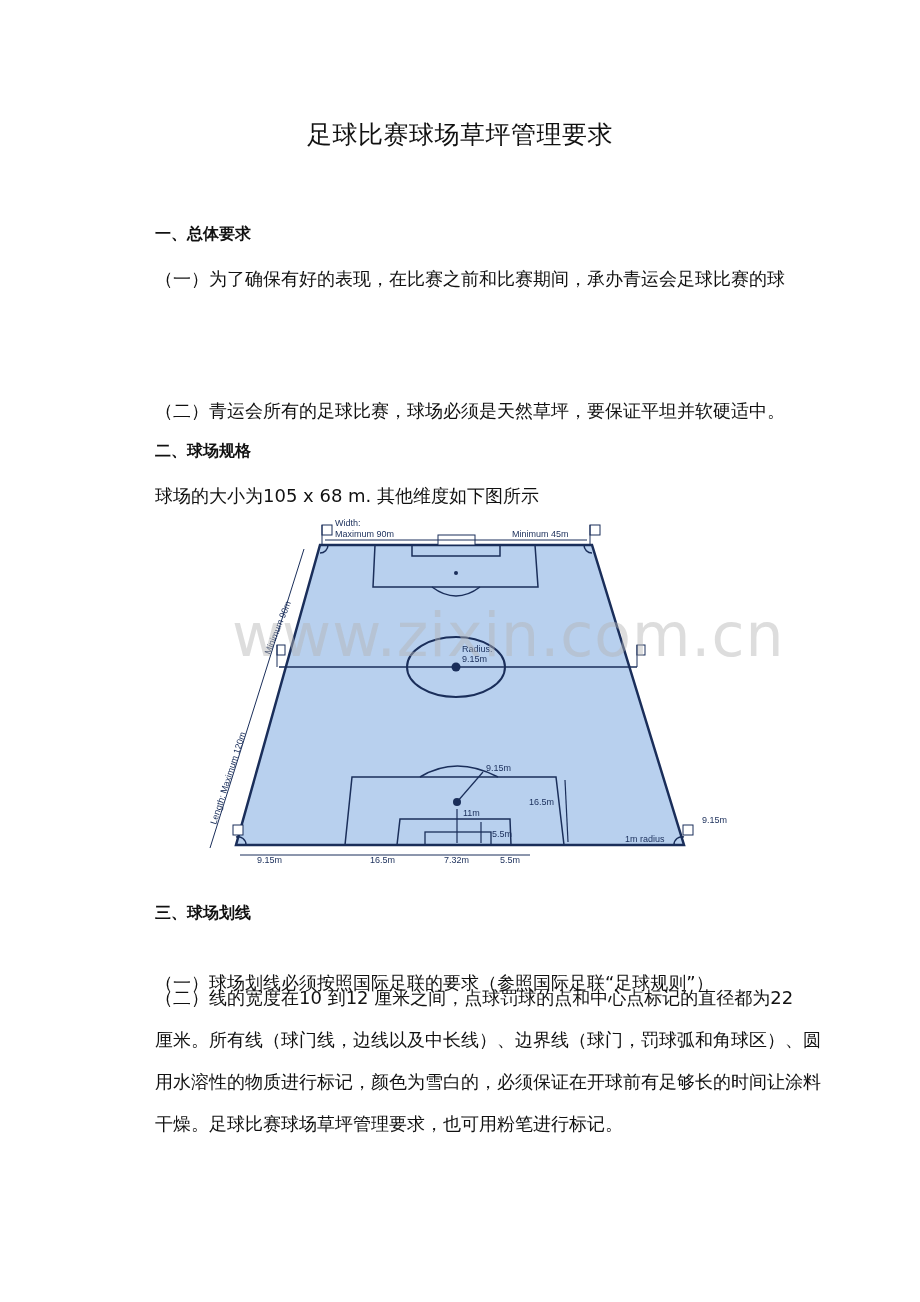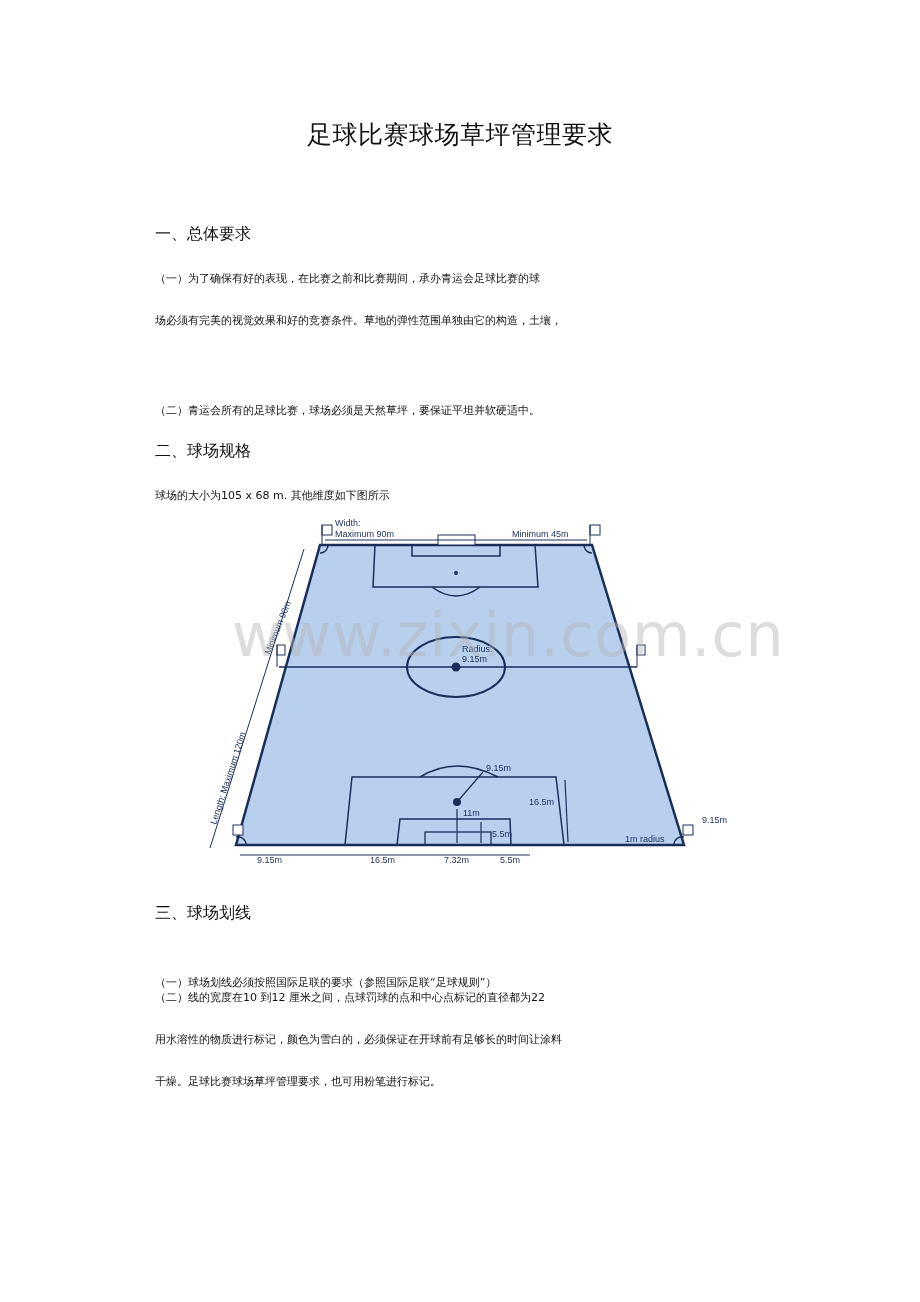--- a/index.html
+++ b/index.html
@@ -1,21 +1,21 @@
 <!DOCTYPE html>
 <html><head>
 <meta charset="utf-8">
 <style>
   html, body { margin: 0; padding: 0; background: #ffffff; }
   body { width: 920px; height: 1302px; position: relative; overflow: hidden;
          font-family: "DejaVu Sans", "Liberation Sans", sans-serif; color: #111; }
   .title { position: absolute; left: 0; width: 920px; top: 118px; text-align: center;
            font-size: 25px; font-weight: normal; letter-spacing: 0.5px; }
-  .h2 { position: absolute; left: 155px; font-size: 16px; font-weight: normal; text-align: right; }
-  .p { position: absolute; left: 155px; width: 660px; font-size: 11px; line-height: 42px; }
+  .h2 { position: absolute; left: 155px; font-size: 16px; font-weight: bold; text-align: right; }
+  .p { position: absolute; left: 155px; width: 660px; font-size: 18px; line-height: 42px; }
   .p .line { display: block; white-space: nowrap; }
   #h-1 { top: 224px; }
   #p-1 { top: 258px; }
   #p-2 { top: 390px; }
   #h-2 { top: 441px; }
   #p-3 { top: 475px; }
   #h-3 { top: 903px; }
   #p-4 { top: 962px; }
   #p-5 { top: 977px; }
   .diagram { position: absolute; left: 200px; top: 515px; width: 540px; height: 360px; }
@@ -23,21 +23,20 @@
                font-family: "DejaVu Sans", sans-serif; letter-spacing: 1px; pointer-events: none; }
 </style>
 </head>
 <body>
 
 <div class="title">足球比赛球场草坪管理要求</div>
 
 <div class="h2" id="h-1">一、总体要求</div>
 <div class="p" id="p-1">
   <span class="line">（一）为了确保有好的表现，在比赛之前和比赛期间，承办青运会足球比赛的球</span>
-  <span class="line">场必须有完美的视觉效果和好的竞赛条件。草地的弹性范围单独由它的构造，土壤，</span>
 </div>
 <div class="p" id="p-2">
   <span class="line">（二）青运会所有的足球比赛，球场必须是天然草坪，要保证平坦并软硬适中。</span>
 </div>
 
 <div class="h2" id="h-2">二、球场规格</div>
 <div class="p" id="p-3">
   <span class="line">球场的大小为105 x 68 m. 其他维度如下图所示</span>
 </div>
 
@@ -113,15 +112,16 @@
   </svg>
 </div>
 <div class="watermark">www.zixin.com.cn</div>
 
 <div class="h2" id="h-3">三、球场划线</div>
 <div class="p" id="p-4">
   <span class="line">（一）球场划线必须按照国际足联的要求（参照国际足联“足球规则”）</span>
 </div>
 <div class="p" id="p-5">
   <span class="line">（二）线的宽度在10  到12  厘米之间，点球罚球的点和中心点标记的直径都为22</span>
+  <span class="line">厘米。所有线（球门线，边线以及中长线）、边界线（球门，罚球弧和角球区）、圆</span>
   <span class="line">用水溶性的物质进行标记，颜色为雪白的，必须保证在开球前有足够长的时间让涂料</span>
   <span class="line">干燥。足球比赛球场草坪管理要求，也可用粉笔进行标记。</span>
 </div>
 
 </body></html>

